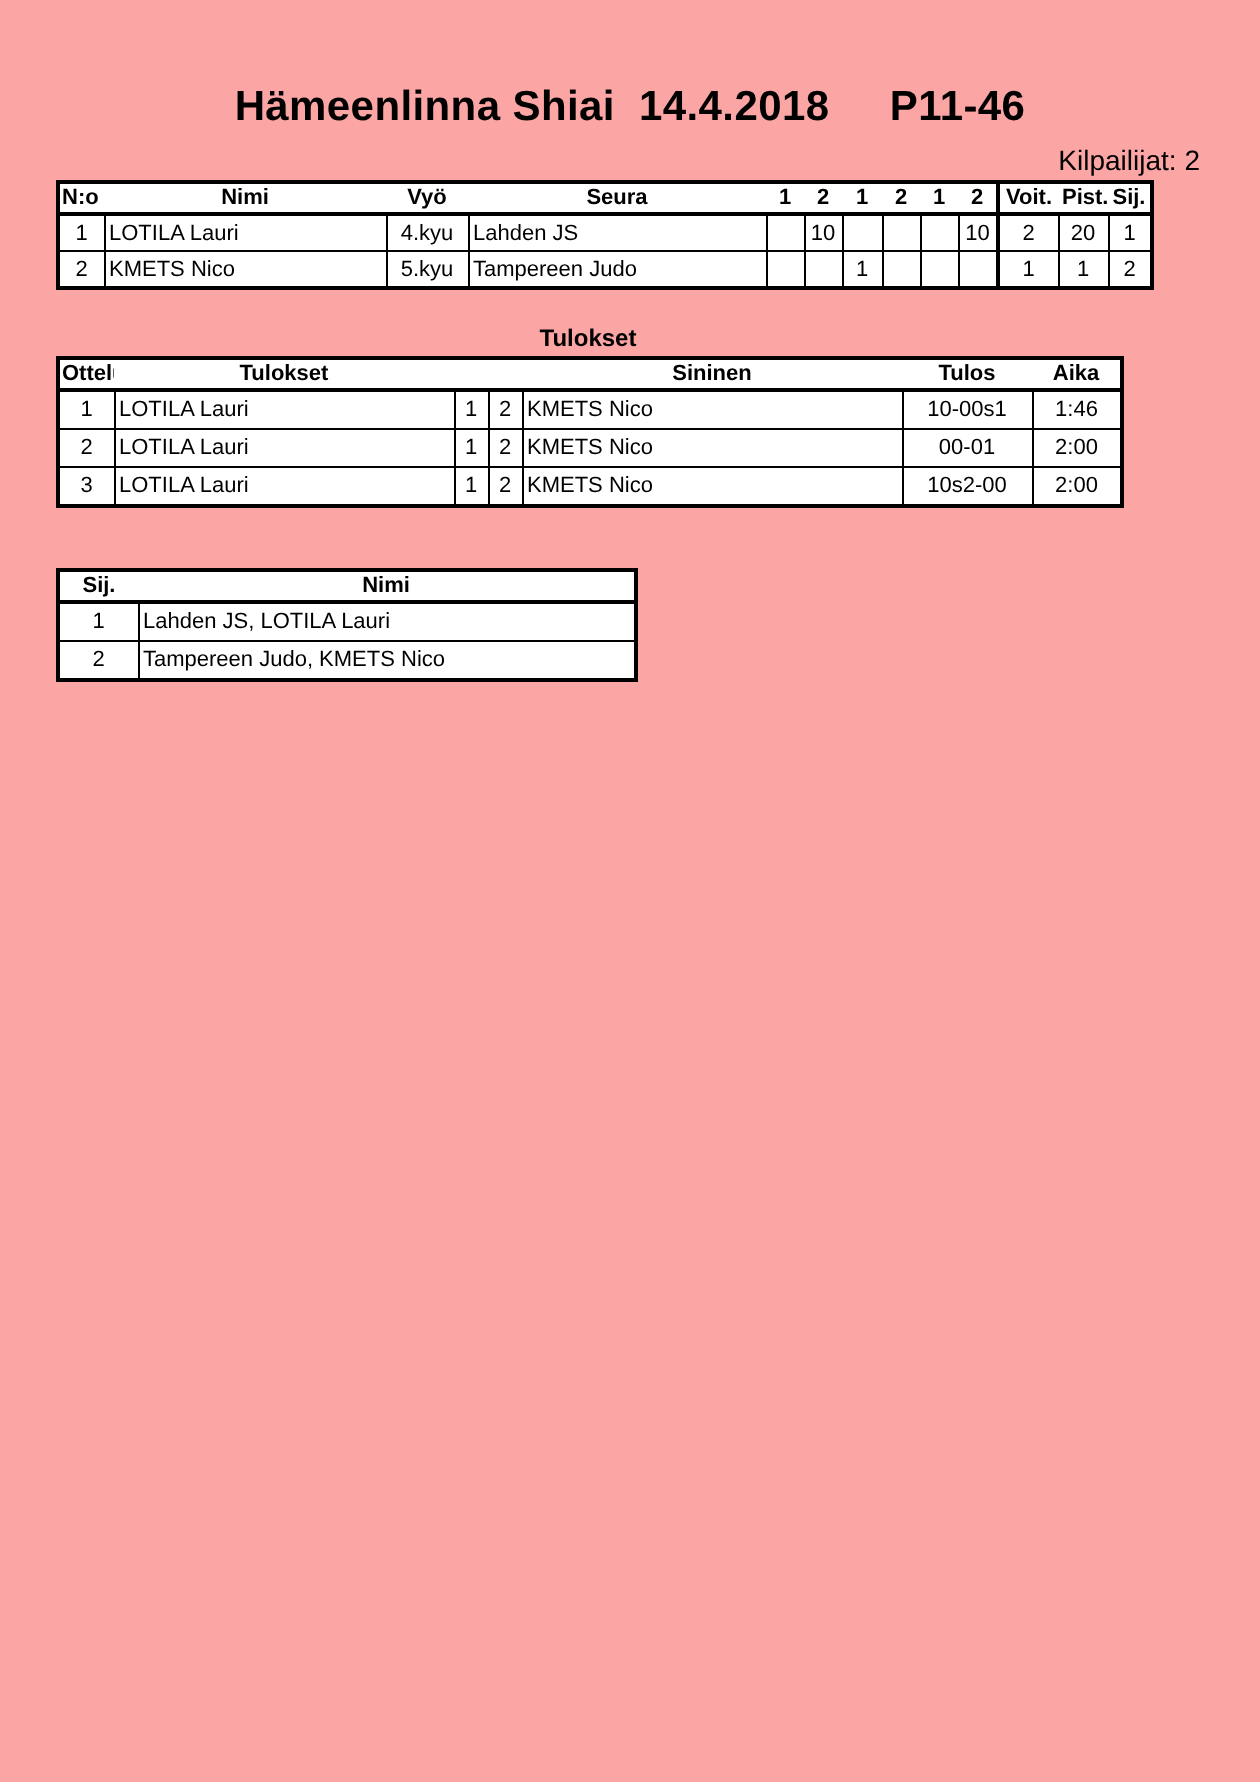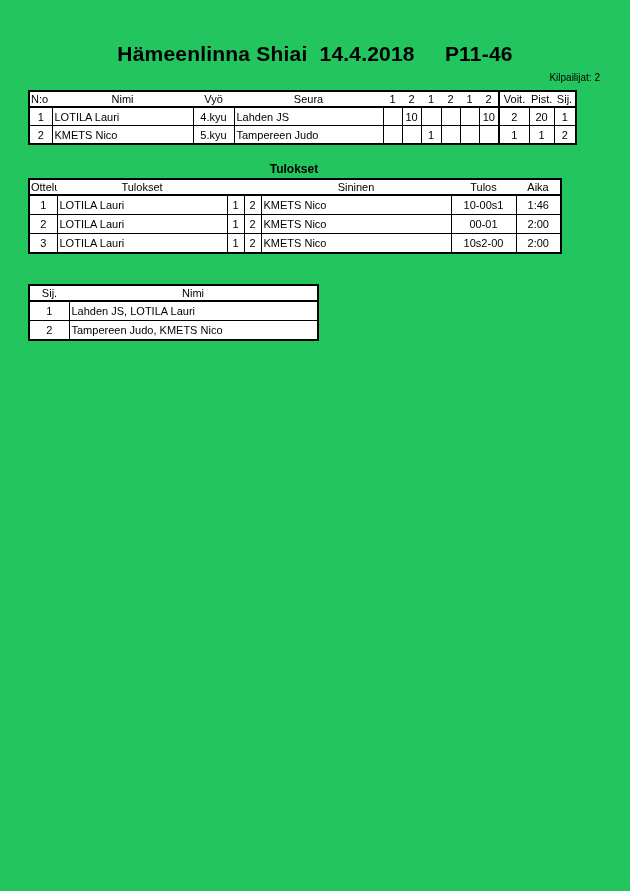--- a/index.html
+++ b/index.html
@@ -1,20 +1,20 @@
 <!DOCTYPE html>
 <html><head>
 <meta charset="utf-8">
 <style>
   html,body { margin:0; padding:0; background:#888; }
   .page {
     position:relative;
     width:630px; height:891px;
     margin:0 auto;
-    background:#22c55e;
+    background:#fca5a5;
     color:#000000;
     font-family:"Liberation Sans", sans-serif;
     overflow:hidden;
   }
   .title {
     position:absolute; top:42px; left:0; width:630px;
     text-align:center;
     font-size:21px; font-weight:bold;
     white-space:pre;
     letter-spacing:0.2px;
@@ -22,35 +22,35 @@
   .sec-heading {
     position:absolute;
     font-size:12px; font-weight:bold;
     text-align:center;
   }
   #kilpailijat-heading { top:69px; left:28px; width:470px; }
   #ottelut-heading     { top:162px; left:28px; width:532px; }
   #tulokset-heading    { top:263px; left:28px; width:289px; }
   .count-label {
     position:absolute; top:72px; left:330px; width:270px;
-    text-align:right; font-size:10px;
+    text-align:right; font-size:14px;
   }
   table {
     position:absolute; left:28px;
     border-collapse:collapse; table-layout:fixed;
     border:2px solid #000;
     font-size:11px;
     background:#fff;
   }
   #competitors-table { top:90px;  width:547px; }
   #matches-table     { top:178px; width:532px; }
   #results-table     { top:284px; width:289px; }
   th {
     border-bottom:2px solid #000;
-    font-size:11px; font-weight:normal;
+    font-size:11px; font-weight:bold;
     height:14px; padding:0 2px;
     text-align:center; vertical-align:middle;
     white-space:nowrap; overflow:hidden;
   }
   td {
     border:1px solid #000;
     height:17px; padding:0 2px;
     text-align:center; vertical-align:middle;
     white-space:nowrap; overflow:hidden;
   }

